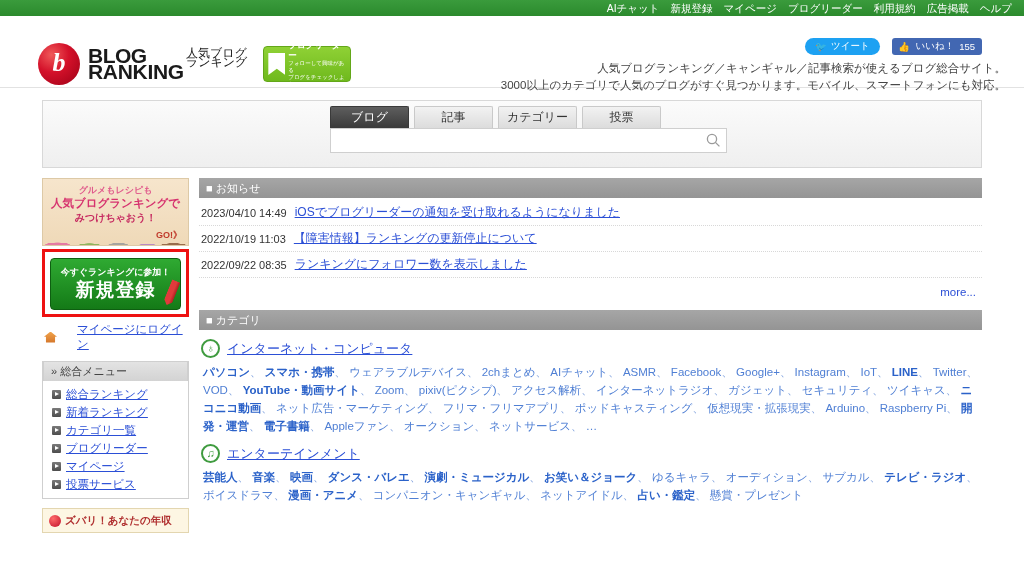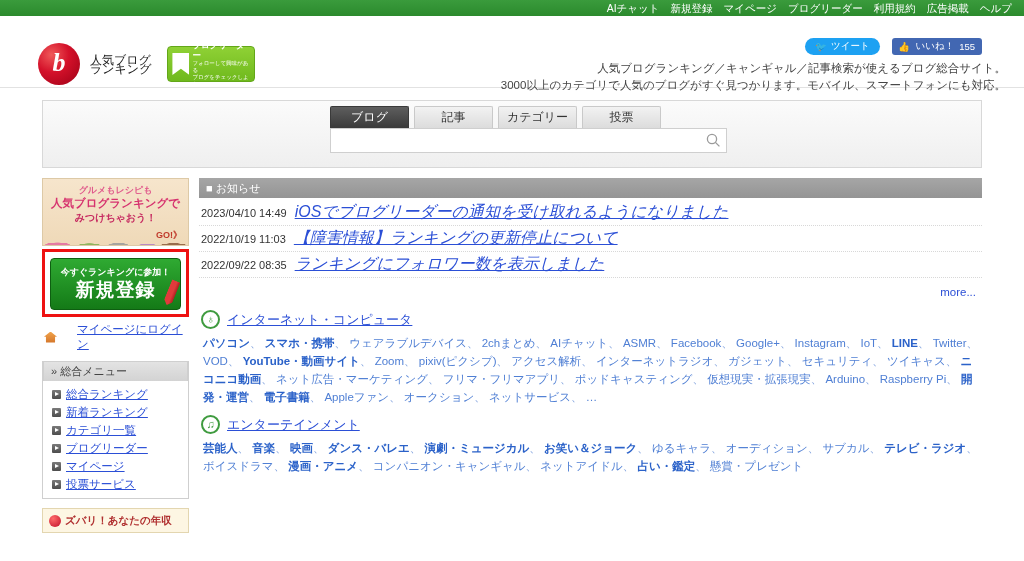--- a/index.html
+++ b/index.html
@@ -279,21 +279,21 @@
     color: #ffffff; font-size: 11px;
   }
   .news-list { margin-top: 2px; }
   .news-row {
     display: flex; align-items: center; gap: 8px;
     height: 26px;
     border-bottom: 1px dotted #d8d8d8;
     padding-left: 2px;
   }
   .news-date { font-size: 11px; color: #333; white-space: nowrap; }
-  .news-row a { font-size: 16px; color: #2b4fd6; font-style: italic; }
+  .news-row a { font-size: 12px; color: #2b4fd6; }
   .more-row { text-align: right; padding: 4px 6px 0 0; }
   .more-row a { font-size: 11.5px; color: #2b4fd6; text-decoration: none; }
 
   .cat-block { margin-top: 10px; }
   .cat-title-row {
     display: flex; align-items: center; gap: 7px;
     margin-top: 9px; padding-left: 2px;
   }
   .cat-ico {
     width: 19px; height: 19px; border-radius: 50%; flex: none;
@@ -322,20 +322,24 @@
   <a href="#">利用規約</a>
   <a href="#">広告掲載</a>
   <a href="#">ヘルプ</a>
 </div>
 
 <div class="header">
 
   <div class="logo-wrap">
     <div class="logo-ball"></div>
     <div class="logo-text">
+      <div class="logo-main">
+        <div>BLOG</div>
+        <div>RANKING</div>
+      </div>
       <div class="logo-sub">
         <div>人気ブログ</div>
         <div>ランキング</div>
       </div>
     </div>
     <div class="reader-badge">
       <div class="reader-bm"></div>
       <div class="reader-txt">
         <div class="t1">ブログリーダー</div>
         <div class="t2">フォローして興味がある</div>
@@ -456,20 +460,21 @@
       <div class="news-row">
         <span class="news-date">2022/09/22 08:35</span>
         <a href="#">ランキングにフォロワー数を表示しました</a>
       </div>
     </div>
     <div class="more-row">
       <a href="#">more...</a>
     </div>
 
     <div class="cat-block">
+      <div class="sec-head">■ カテゴリ</div>
 
       <div class="cat-title-row">
         <span class="cat-ico">♁</span>
         <a href="#">インターネット・コンピュータ</a>
       </div>
       <div class="cat-links"><a href="#" class="bold">パソコン</a><span class="sep">、 </span><a href="#" class="bold">スマホ・携帯</a><span class="sep">、 </span><a href="#">ウェアラブルデバイス</a><span class="sep">、 </span><a href="#">2chまとめ</a><span class="sep">、 </span><a href="#">AIチャット</a><span class="sep">、 </span><a href="#">ASMR</a><span class="sep">、 </span><a href="#">Facebook</a><span class="sep">、 </span><a href="#">Google+</a><span class="sep">、 </span><a href="#">Instagram</a><span class="sep">、 </span><a href="#">IoT</a><span class="sep">、 </span><a href="#" class="bold">LINE</a><span class="sep">、 </span><a href="#">Twitter</a><span class="sep">、 </span><a href="#">VOD</a><span class="sep">、 </span><a href="#" class="bold">YouTube・動画サイト</a><span class="sep">、 </span><a href="#">Zoom</a><span class="sep">、 </span><a href="#">pixiv(ピクシブ)</a><span class="sep">、 </span><a href="#">アクセス解析</a><span class="sep">、 </span><a href="#">インターネットラジオ</a><span class="sep">、 </span><a href="#">ガジェット</a><span class="sep">、 </span><a href="#">セキュリティ</a><span class="sep">、 </span><a href="#">ツイキャス</a><span class="sep">、 </span><a href="#" class="bold">ニコニコ動画</a><span class="sep">、 </span><a href="#">ネット広告・マーケティング</a><span class="sep">、 </span><a href="#">フリマ・フリマアプリ</a><span class="sep">、 </span><a href="#">ポッドキャスティング</a><span class="sep">、 </span><a href="#">仮想現実・拡張現実</a><span class="sep">、 </span><a href="#">Arduino</a><span class="sep">、 </span><a href="#">Raspberry Pi</a><span class="sep">、 </span><a href="#" class="bold">開発・運営</a><span class="sep">、 </span><a href="#" class="bold">電子書籍</a><span class="sep">、 </span><a href="#">Appleファン</a><span class="sep">、 </span><a href="#">オークション</a><span class="sep">、 </span><a href="#">ネットサービス</a><span class="sep">、 </span><a href="#">…</a></div>
 
       <div class="cat-title-row">
         <span class="cat-ico">♫</span>
         <a href="#">エンターテインメント</a>

